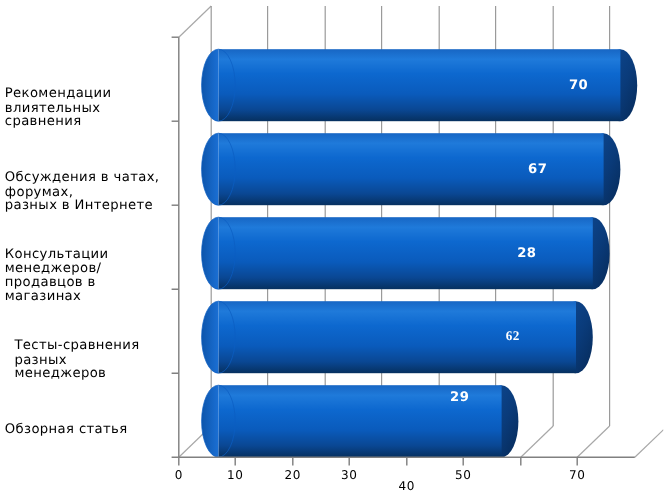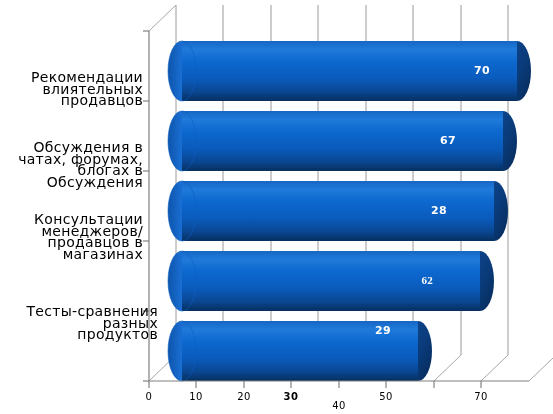--- a/index.html
+++ b/index.html
@@ -21,22 +21,21 @@
   }
   #chart-svg {
     position: absolute;
     left: 0;
     top: 0;
     width: 553px;
     height: 414px;
   }
   .cat-label {
     position: absolute;
-    text-align: right;
-    font-size: 14px;
+    font-size: 11px;
     color: #000000;
     line-height: 11.5px;
     letter-spacing: 0.3px;
     white-space: normal;
   }
   .tick-label {
     position: absolute;
     font-size: 10px;
     color: #000000;
     text-align: center;
@@ -164,44 +163,47 @@
       <line x1="291" y1="381" x2="291" y2="388"></line>
       <line x1="339" y1="381" x2="339" y2="388"></line>
       <line x1="386" y1="381" x2="386" y2="388"></line>
       <line x1="434" y1="381" x2="434" y2="388"></line>
       <line x1="481" y1="381" x2="481" y2="388"></line>
     </g>
   </svg>
 
   <div class="cat-label" style="left:4px; top:72px; width:139px;">
     <div>Рекомендации влиятельных</div>
-    <div>продавцов</div>
+    <div>сравнения</div>
   </div>
 
   <div class="cat-label" style="left:4px; top:142px; width:139px;">
     <div>Обсуждения в чатах, форумах,</div>
-    <div>блогах в Обсуждения</div>
-  </div>
-
-  <div class="cat-label" style="left:4px; top:206px; width:139px;margin-top:8px;">
+    <div>разных в Интернете</div>
+  </div>
+
+  <div class="cat-label" style="left:4px; top:206px; width:139px;">
     <div>Консультации</div>
     <div>менеджеров/продавцов в</div>
     <div>магазинах</div>
   </div>
 
-  <div class="cat-label" style="left:19px; top:282px; width:139px;margin-top:24px;">
+  <div class="cat-label" style="left:12px; top:282px; width:139px;">
     <div>Тесты-сравнения разных</div>
-    <div>продуктов</div>
-  </div>
-
+    <div>менеджеров</div>
+  </div>
+
+  <div class="cat-label" style="left:4px; top:352px; width:139px;">
+    <div>Обзорная статья</div>
+  </div>
 
   <div class="tick-label" style="left:134px; top:391px; width:30px;">0</div>
   <div class="tick-label" style="left:181px; top:391px; width:30px;">10</div>
   <div class="tick-label" style="left:229px; top:391px; width:30px;">20</div>
-  <div class="tick-label" style="left:276px; top:391px; width:30px;font-weight:bold;">30</div>
+  <div class="tick-label" style="left:276px; top:391px; width:30px;">30</div>
   <div class="tick-label" style="left:324px; top:400px; width:30px;">40</div>
   <div class="tick-label" style="left:371px; top:391px; width:30px;">50</div>
   <div class="tick-label" style="left:419px; top:391px; width:30px;margin-top:28px;">60</div>
   <div class="tick-label" style="left:466px; top:391px; width:30px;">70</div>
 
   <div class="bar-value" style="left:455px; top:64px; width:35px;">70</div>
   <div class="bar-value" style="left:421px; top:134px; width:35px;">67</div>
   <div class="bar-value" style="left:412px; top:204px; width:35px;">28</div>
   <div class="bar-value" style="left:398px; top:274px; width:35px;font-family:Liberation Serif, serif;">62</div>
   <div class="bar-value" style="left:356px; top:324px; width:35px;">29</div>

